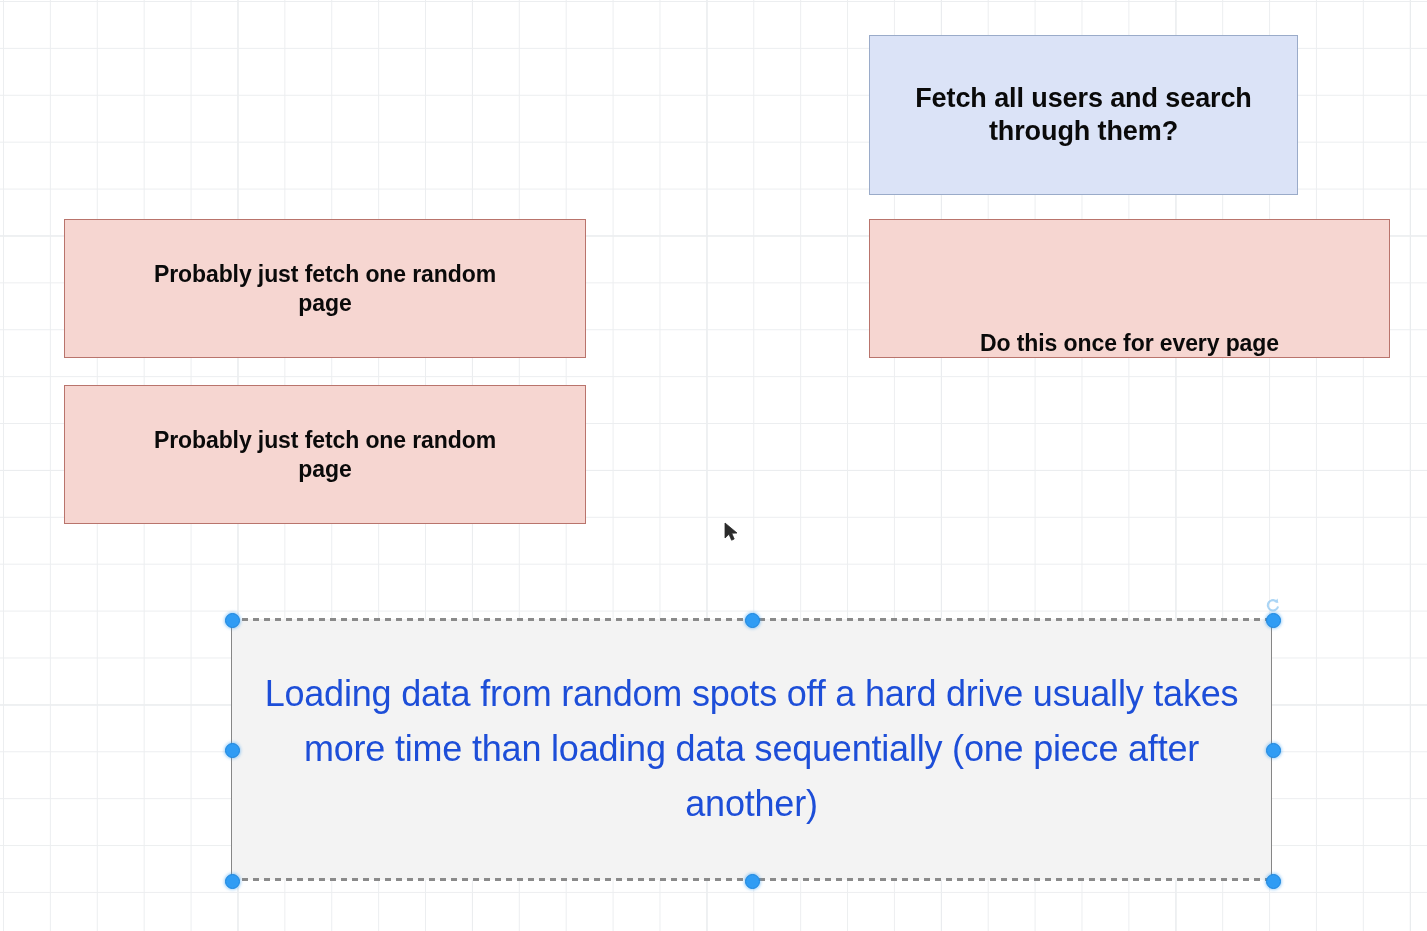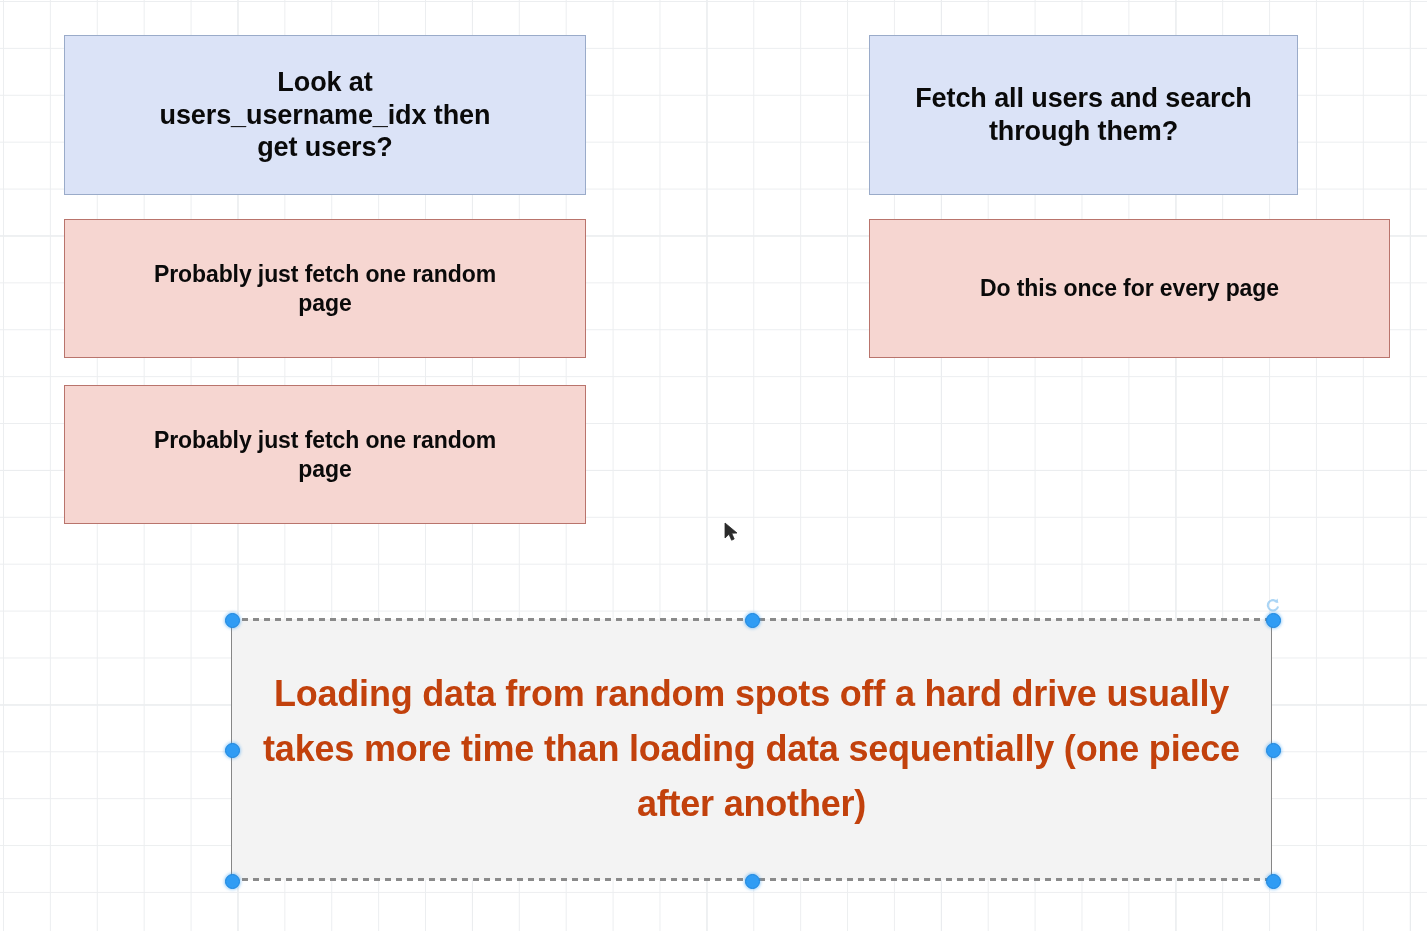--- a/index.html
+++ b/index.html
@@ -74,22 +74,22 @@
   }
 
   .shape-gray {
     position: absolute;
     inset: 0;
     background: #f3f3f3;
     border-left: 1.5px solid #868686;
     border-right: 1.5px solid #868686;
     border-top: none;
     border-bottom: none;
-    color: #c2410c;
-    font-weight: bold;
+    color: #1d4ed8;
+    font-weight: normal;
     font-size: 36px;
     line-height: 1.52;
     letter-spacing: -0.2px;
   }
 
   
   .sel-edge-h {
     position: absolute;
     left: 0;
     right: 0;
@@ -130,37 +130,32 @@
     width: 16px;
     height: 22px;
     pointer-events: none;
   }
 </style>
 </head>
 <body>
 
 <div id="canvas">
 
-  <div class="shape shape-blue" style="left:64px; top:35px; width:522px; height:160px;">
-    <span class="label">Look at
-users_username_idx then
-get users?</span>
-  </div>
 
   <div class="shape shape-blue" style="left:869px; top:35px; width:429px; height:160px;">
     <span class="label">Fetch all users and search
 through them?</span>
   </div>
 
   <div class="shape shape-pink" style="left:64px; top:219px; width:522px; height:139px;">
     <span class="label">Probably just fetch one random
 page</span>
   </div>
 
-  <div class="shape shape-pink" style="left:869px; top:219px; width:521px; height:139px;">
+  <div class="shape shape-pink" style="left:869px; top:219px; width:521px; height:139px;align-items:flex-end;">
     <span class="label">Do this once for every page</span>
   </div>
 
   <div class="shape shape-pink" style="left:64px; top:385px; width:522px; height:139px;">
     <span class="label">Probably just fetch one random
 page</span>
   </div>
 
   <div class="shape-selected-wrap" style="left:231px; top:619px; width:1041px; height:261px;">
 

